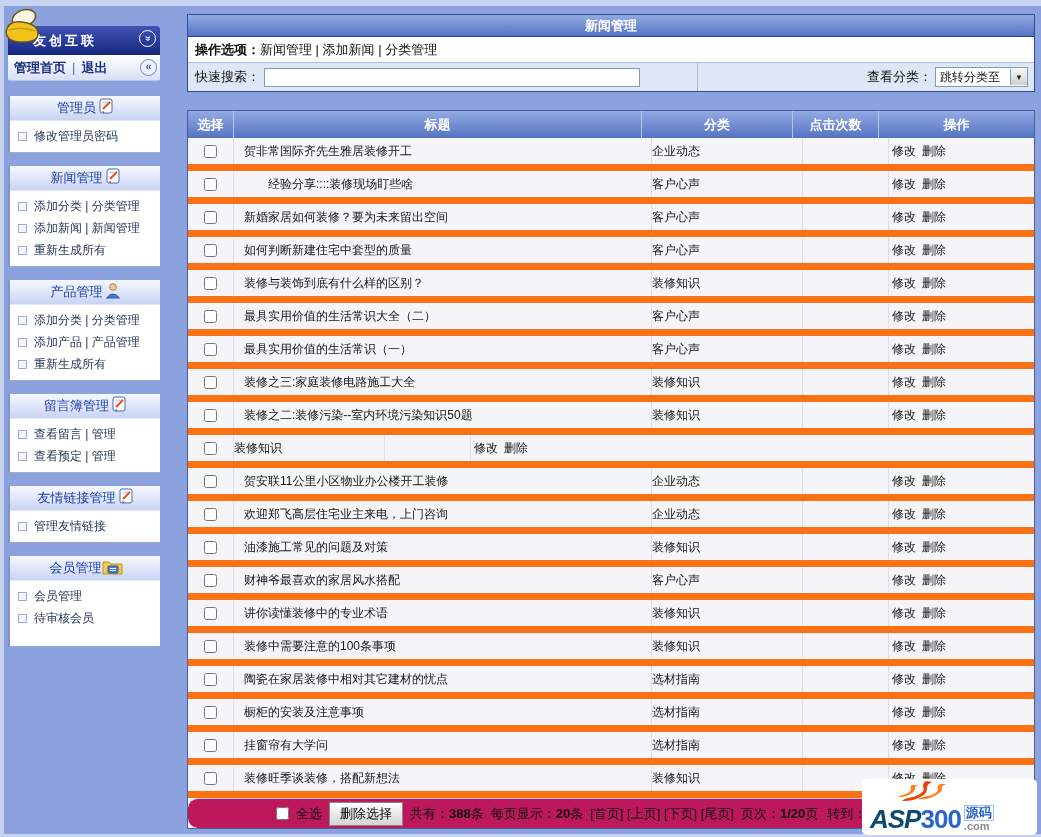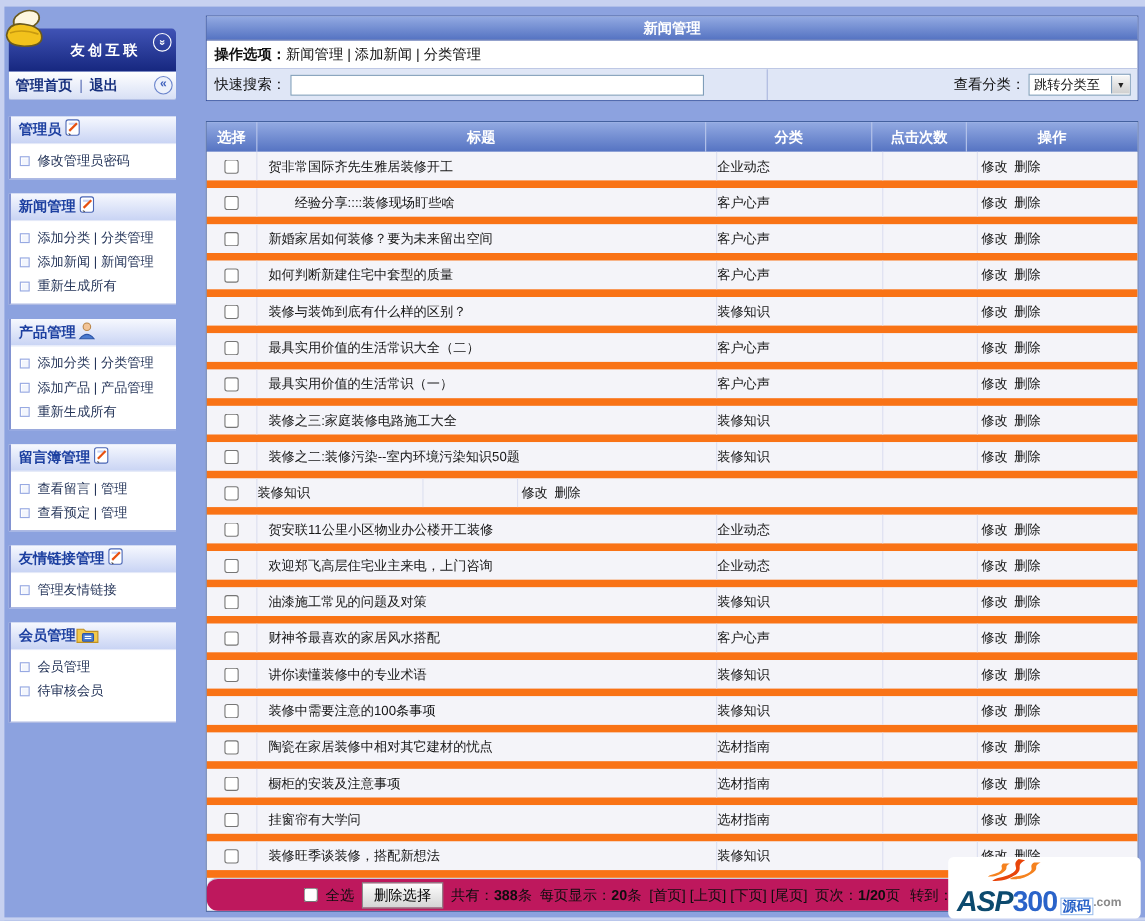--- a/index.html
+++ b/index.html
@@ -7,40 +7,40 @@
     width:1041px;height:837px;position:relative;overflow:hidden;
     background:#8CA2DF;
     font-family:"Liberation Sans","DejaVu Sans",sans-serif;
   }
   .edge-top{position:absolute;top:0;left:0;right:0;height:6px;background:#C7D1F0;}
   .edge-left{position:absolute;top:0;left:0;bottom:0;width:4px;background:#C7D1F0;}
   .edge-bottom{position:absolute;bottom:0;left:0;right:0;height:3px;background:#C7D1F0;}
 
   
   .sidebar{position:absolute;left:8px;top:26px;width:152px;}
-  .brandbar{height:39px;background:linear-gradient(#4053B5,#16277F);border-radius:4px 4px 0 0;
+  .brandbar{height:29px;background:linear-gradient(#4053B5,#16277F);border-radius:4px 4px 0 0;
     color:#fff;font-weight:bold;font-size:13px;letter-spacing:3px;display:flex;align-items:center;
-    padding-left:56px;position:relative;}
+    padding-left:25px;position:relative;}
   .logo{position:absolute;left:-8px;top:-20px;width:46px;height:42px;}
   .circle-btn{width:15px;height:15px;border:1px solid #fff;border-radius:50%;
     display:flex;align-items:center;justify-content:center;color:#fff;font-size:10px;
     position:absolute;right:4px;top:4px;cursor:pointer;letter-spacing:0;}
   .rot-down{display:inline-block;transform:rotate(-90deg);font-weight:bold;}
   .homeband{height:25px;background:linear-gradient(#FFFFFF,#D8E0F5);border-bottom:1px solid #B6C2E6;
     display:flex;align-items:center;padding:0 22px 0 6px;color:#17307E;font-weight:bold;font-size:13px;
     position:relative;margin-bottom:15px;border-radius:0 0 2px 2px;}
   .homeband .sep{margin:0 6px;font-weight:normal;color:#5A6FB5;}
   .circle-btn2{position:absolute;right:3px;top:4px;width:15px;height:15px;border-radius:50%;
     border:1px solid #6B85CC;background:#EDF1FB;color:#3E60BC;font-size:11px;line-height:13px;
     text-align:center;font-weight:bold;cursor:pointer;}
   .sidebar-section{background:#fff;border-left:2px solid #8293D2;border-bottom:1px solid #9AA9DC;
     margin-bottom:13px;}
   .sidebar-section.last{padding-bottom:12px;}
   .box-header{height:24px;background:linear-gradient(#F6F8FE,#C9D4F4);display:flex;align-items:center;
-    justify-content:flex-start;padding:0 5px 0 7px;color:#1C3FA0;font-weight:bold;font-size:13px;
+    justify-content:center;padding:0 5px 0 7px;color:#1C3FA0;font-weight:normal;font-size:13px;
     border-bottom:1px solid #E4E9F8;}
   .box-items{padding:4px 0 5px;}
   .box-item{height:22px;display:flex;align-items:center;font-size:12px;color:#253559;
     padding-left:8px;gap:7px;cursor:pointer;white-space:nowrap;}
   .bullet{width:7px;height:7px;flex:0 0 7px;background:#F3F6FD;border:1px solid #97A9E2;
     box-shadow:inset 1px 1px 0 #fff;}
 
   
   .panel1{position:absolute;left:187px;top:14px;width:846px;border:1px solid #2E4C9E;background:#fff;}
   .titlebar{height:21px;line-height:21px;background:linear-gradient(#93AAE2,#5573C2);
@@ -87,21 +87,21 @@
   .pg-select{display:inline-flex;align-items:center;border:1px solid #7F9DB9;background:#fff;height:18px;cursor:pointer;}
   .pg-select .sel-text{min-width:46px;}
 
   
   .asplogo{position:absolute;left:862px;top:779px;width:175px;height:56px;background:#fff;
     border-radius:5px;overflow:hidden;}
   .aspflame{position:absolute;left:26px;top:0px;}
   .asptext{position:absolute;left:8px;bottom:3px;display:flex;align-items:flex-end;}
   .asp-a{font-style:italic;font-weight:bold;font-size:26px;color:#0c4a6e;letter-spacing:-1px;line-height:26px;}
   .asp-3{font-weight:bold;font-size:26px;color:#2A63C9;letter-spacing:-1px;line-height:26px;}
-  .asp-side{display:flex;align-items:flex-start;margin-left:3px;}
+  .asp-side{display:flex;flex-direction:column;align-items:flex-start;margin-left:3px;}
   .asp-cn{font-size:13px;font-weight:bold;color:#2A63C9;border:1px solid #9FC0EE;padding:0 1px;line-height:14px;}
   .asp-com{font-size:11px;font-weight:bold;color:#8A8A8A;line-height:11px;}
 </style>
 </head>
 <body>
 
 <div class="edge-top"></div>
 <div class="edge-left"></div>
 <div class="edge-bottom"></div>
 

